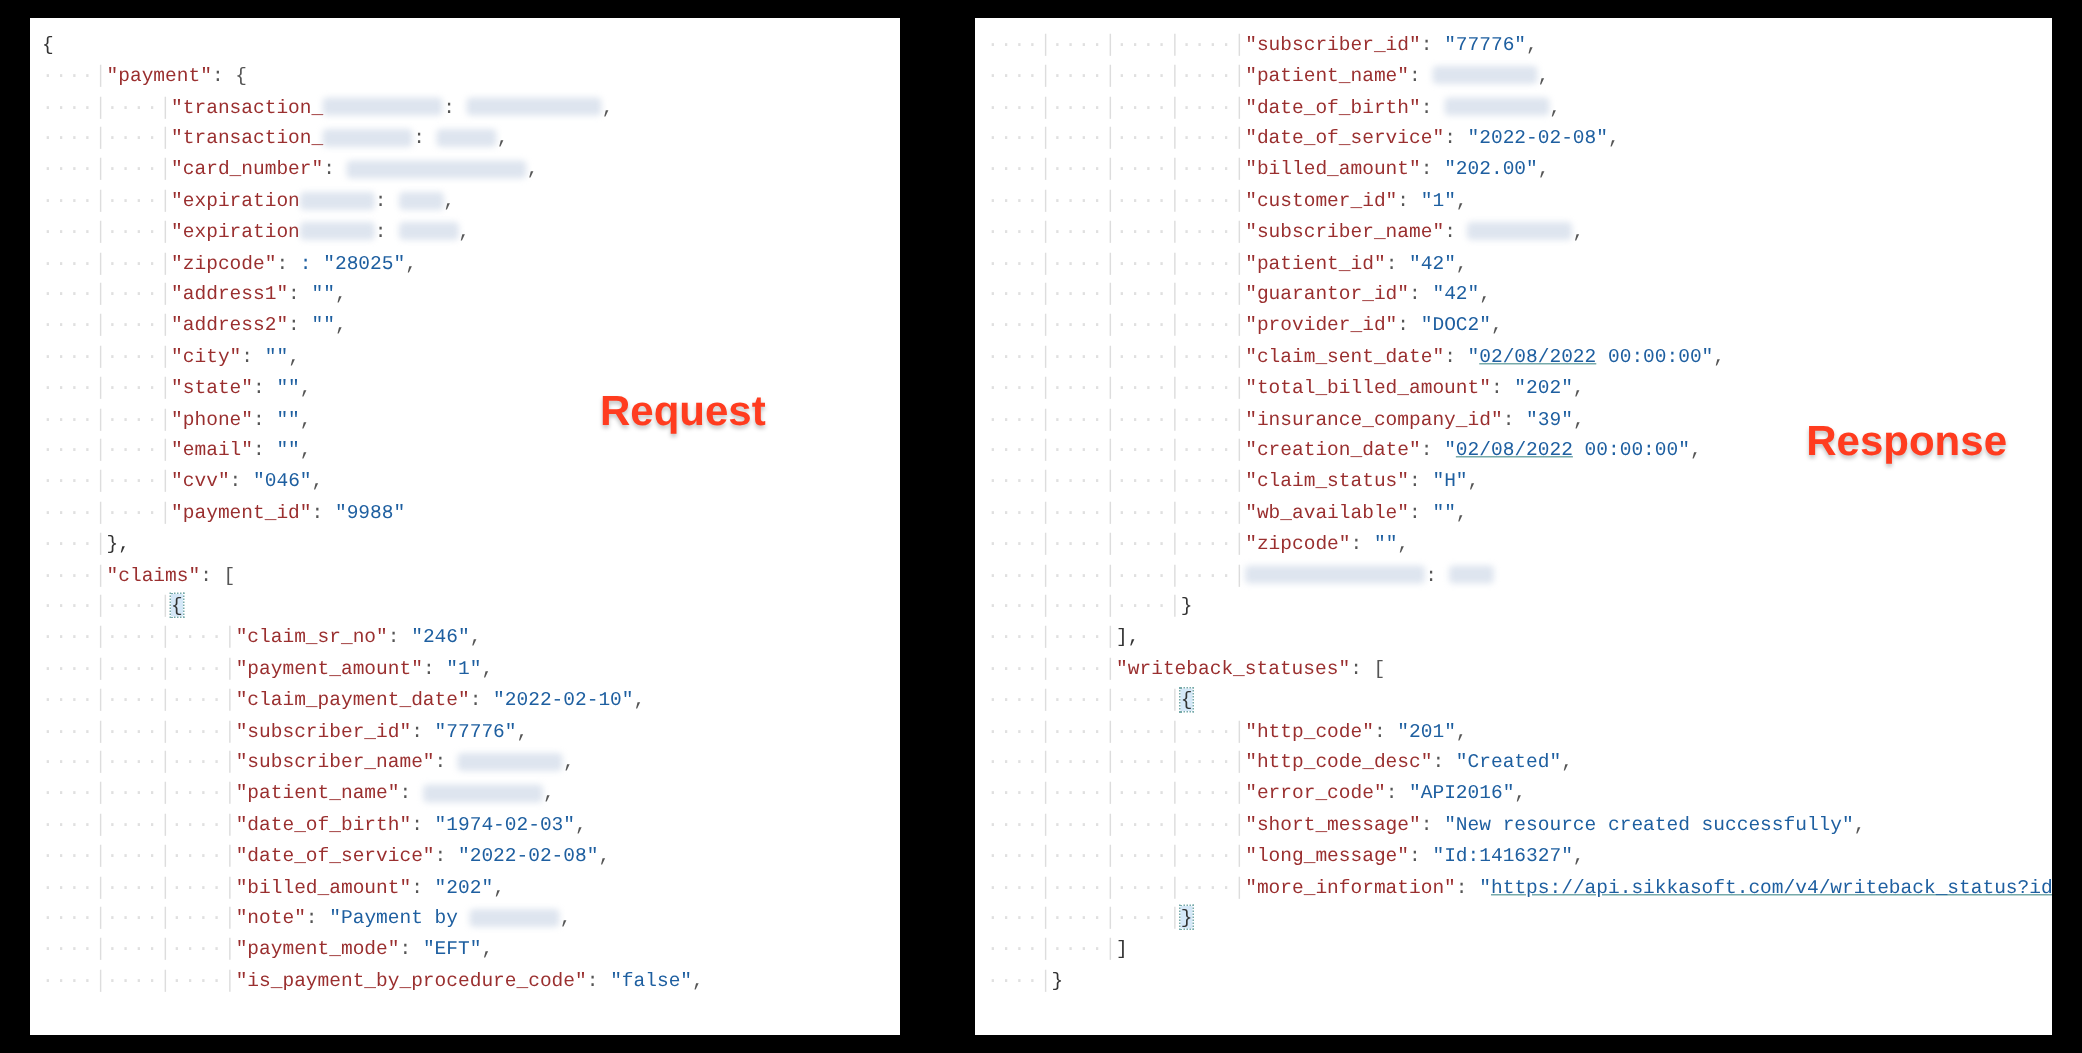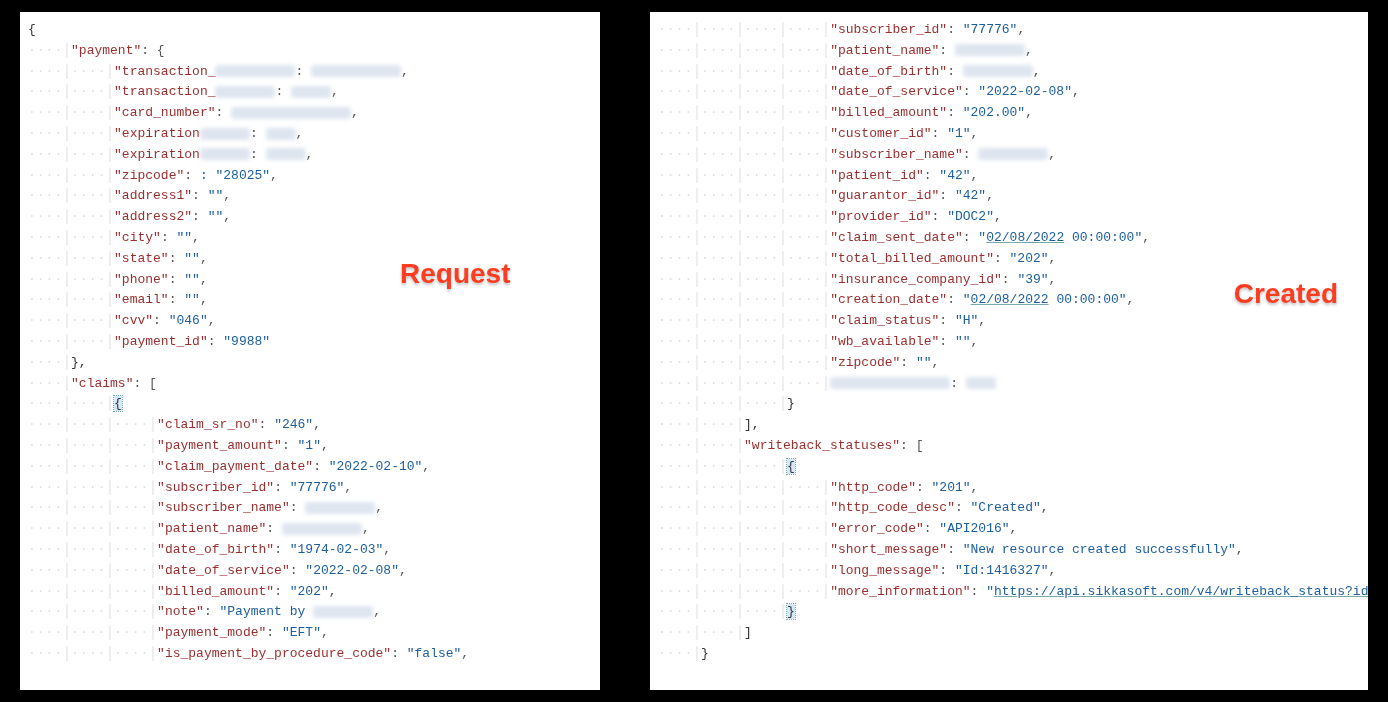--- a/index.html
+++ b/index.html
@@ -99,21 +99,21 @@
       <div class="line"><span class="ind">····</span><span class="guide">│</span><span class="ind">····</span><span class="guide">│</span><span class="ind">····</span><span class="guide">│</span><span class="key">"date_of_birth"</span><span class="punct">: </span><span class="str">"1974-02-03"</span><span class="punct">,</span></div>
       <div class="line"><span class="ind">····</span><span class="guide">│</span><span class="ind">····</span><span class="guide">│</span><span class="ind">····</span><span class="guide">│</span><span class="key">"date_of_service"</span><span class="punct">: </span><span class="str">"2022-02-08"</span><span class="punct">,</span></div>
       <div class="line"><span class="ind">····</span><span class="guide">│</span><span class="ind">····</span><span class="guide">│</span><span class="ind">····</span><span class="guide">│</span><span class="key">"billed_amount"</span><span class="punct">: </span><span class="str">"202"</span><span class="punct">,</span></div>
       <div class="line"><span class="ind">····</span><span class="guide">│</span><span class="ind">····</span><span class="guide">│</span><span class="ind">····</span><span class="guide">│</span><span class="key">"note"</span><span class="punct">: </span><span class="str">"Payment by </span><span class="blur" style="width:60px">x</span><span class="punct">,</span></div>
       <div class="line"><span class="ind">····</span><span class="guide">│</span><span class="ind">····</span><span class="guide">│</span><span class="ind">····</span><span class="guide">│</span><span class="key">"payment_mode"</span><span class="punct">: </span><span class="str">"EFT"</span><span class="punct">,</span></div>
       <div class="line"><span class="ind">····</span><span class="guide">│</span><span class="ind">····</span><span class="guide">│</span><span class="ind">····</span><span class="guide">│</span><span class="key">"is_payment_by_procedure_code"</span><span class="punct">: </span><span class="str">"false"</span><span class="punct">,</span></div>
     </div>
 </div>
 
 <div class="pane right">
-  <div class="label res">Created</div>
+  <div class="label res">Response</div>
   <div id="right-code">
       <div class="line"><span class="ind">····</span><span class="guide">│</span><span class="ind">····</span><span class="guide">│</span><span class="ind">····</span><span class="guide">│</span><span class="ind">····</span><span class="guide">│</span><span class="key">"subscriber_id"</span><span class="punct">: </span><span class="str">"77776"</span><span class="punct">,</span></div>
       <div class="line"><span class="ind">····</span><span class="guide">│</span><span class="ind">····</span><span class="guide">│</span><span class="ind">····</span><span class="guide">│</span><span class="ind">····</span><span class="guide">│</span><span class="key">"patient_name"</span><span class="punct">: </span><span class="blur" style="width:70px">x</span><span class="punct">,</span></div>
       <div class="line"><span class="ind">····</span><span class="guide">│</span><span class="ind">····</span><span class="guide">│</span><span class="ind">····</span><span class="guide">│</span><span class="ind">····</span><span class="guide">│</span><span class="key">"date_of_birth"</span><span class="punct">: </span><span class="blur" style="width:70px">x</span><span class="punct">,</span></div>
       <div class="line"><span class="ind">····</span><span class="guide">│</span><span class="ind">····</span><span class="guide">│</span><span class="ind">····</span><span class="guide">│</span><span class="ind">····</span><span class="guide">│</span><span class="key">"date_of_service"</span><span class="punct">: </span><span class="str">"2022-02-08"</span><span class="punct">,</span></div>
       <div class="line"><span class="ind">····</span><span class="guide">│</span><span class="ind">····</span><span class="guide">│</span><span class="ind">····</span><span class="guide">│</span><span class="ind">····</span><span class="guide">│</span><span class="key">"billed_amount"</span><span class="punct">: </span><span class="str">"202.00"</span><span class="punct">,</span></div>
       <div class="line"><span class="ind">····</span><span class="guide">│</span><span class="ind">····</span><span class="guide">│</span><span class="ind">····</span><span class="guide">│</span><span class="ind">····</span><span class="guide">│</span><span class="key">"customer_id"</span><span class="punct">: </span><span class="str">"1"</span><span class="punct">,</span></div>
       <div class="line"><span class="ind">····</span><span class="guide">│</span><span class="ind">····</span><span class="guide">│</span><span class="ind">····</span><span class="guide">│</span><span class="ind">····</span><span class="guide">│</span><span class="key">"subscriber_name"</span><span class="punct">: </span><span class="blur" style="width:70px">x</span><span class="punct">,</span></div>
       <div class="line"><span class="ind">····</span><span class="guide">│</span><span class="ind">····</span><span class="guide">│</span><span class="ind">····</span><span class="guide">│</span><span class="ind">····</span><span class="guide">│</span><span class="key">"patient_id"</span><span class="punct">: </span><span class="str">"42"</span><span class="punct">,</span></div>
       <div class="line"><span class="ind">····</span><span class="guide">│</span><span class="ind">····</span><span class="guide">│</span><span class="ind">····</span><span class="guide">│</span><span class="ind">····</span><span class="guide">│</span><span class="key">"guarantor_id"</span><span class="punct">: </span><span class="str">"42"</span><span class="punct">,</span></div>

